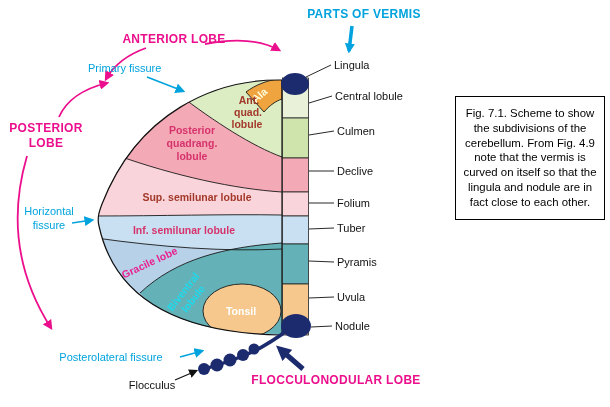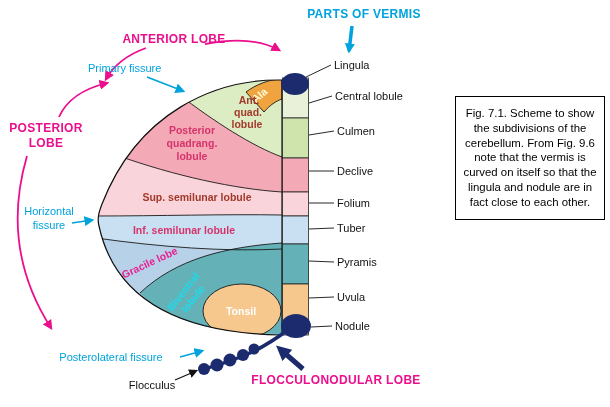--- a/index.html
+++ b/index.html
@@ -131,14 +131,14 @@
     <text class="svgtext mid-label" x="88" y="72" fill="#00a3dd">Primary fissure</text>
     <text class="svgtext big-label" x="46" y="132" text-anchor="middle" fill="#ec0f8d">POSTERIOR</text>
     <text class="svgtext big-label" x="46" y="147" text-anchor="middle" fill="#ec0f8d">LOBE</text>
     <text class="svgtext mid-label" x="49" y="215" text-anchor="middle" fill="#00a3dd">Horizontal</text>
     <text class="svgtext mid-label" x="49" y="229" text-anchor="middle" fill="#00a3dd">fissure</text>
     <text class="svgtext mid-label" x="111" y="361" text-anchor="middle" fill="#00a3dd">Posterolateral fissure</text>
     <text class="svgtext mid-label" x="152" y="389" text-anchor="middle" fill="#111">Flocculus</text>
     <text class="svgtext big-label" x="336" y="384" text-anchor="middle" fill="#ec0f8d">FLOCCULONODULAR LOBE</text>
   </svg>
 
-  <div id="caption-box">Fig. 7.1. Scheme to show the subdivisions of the cerebellum. From Fig. 9.6 note that the vermis is curved on itself so that the lingula and nodule are in fact close to each other.</div>
+  <div id="caption-box">Fig. 7.1. Scheme to show the subdivisions of the cerebellum. From Fig. 4.9 note that the vermis is curved on itself so that the lingula and nodule are in fact close to each other.</div>
 </div>
 
 </body></html>

